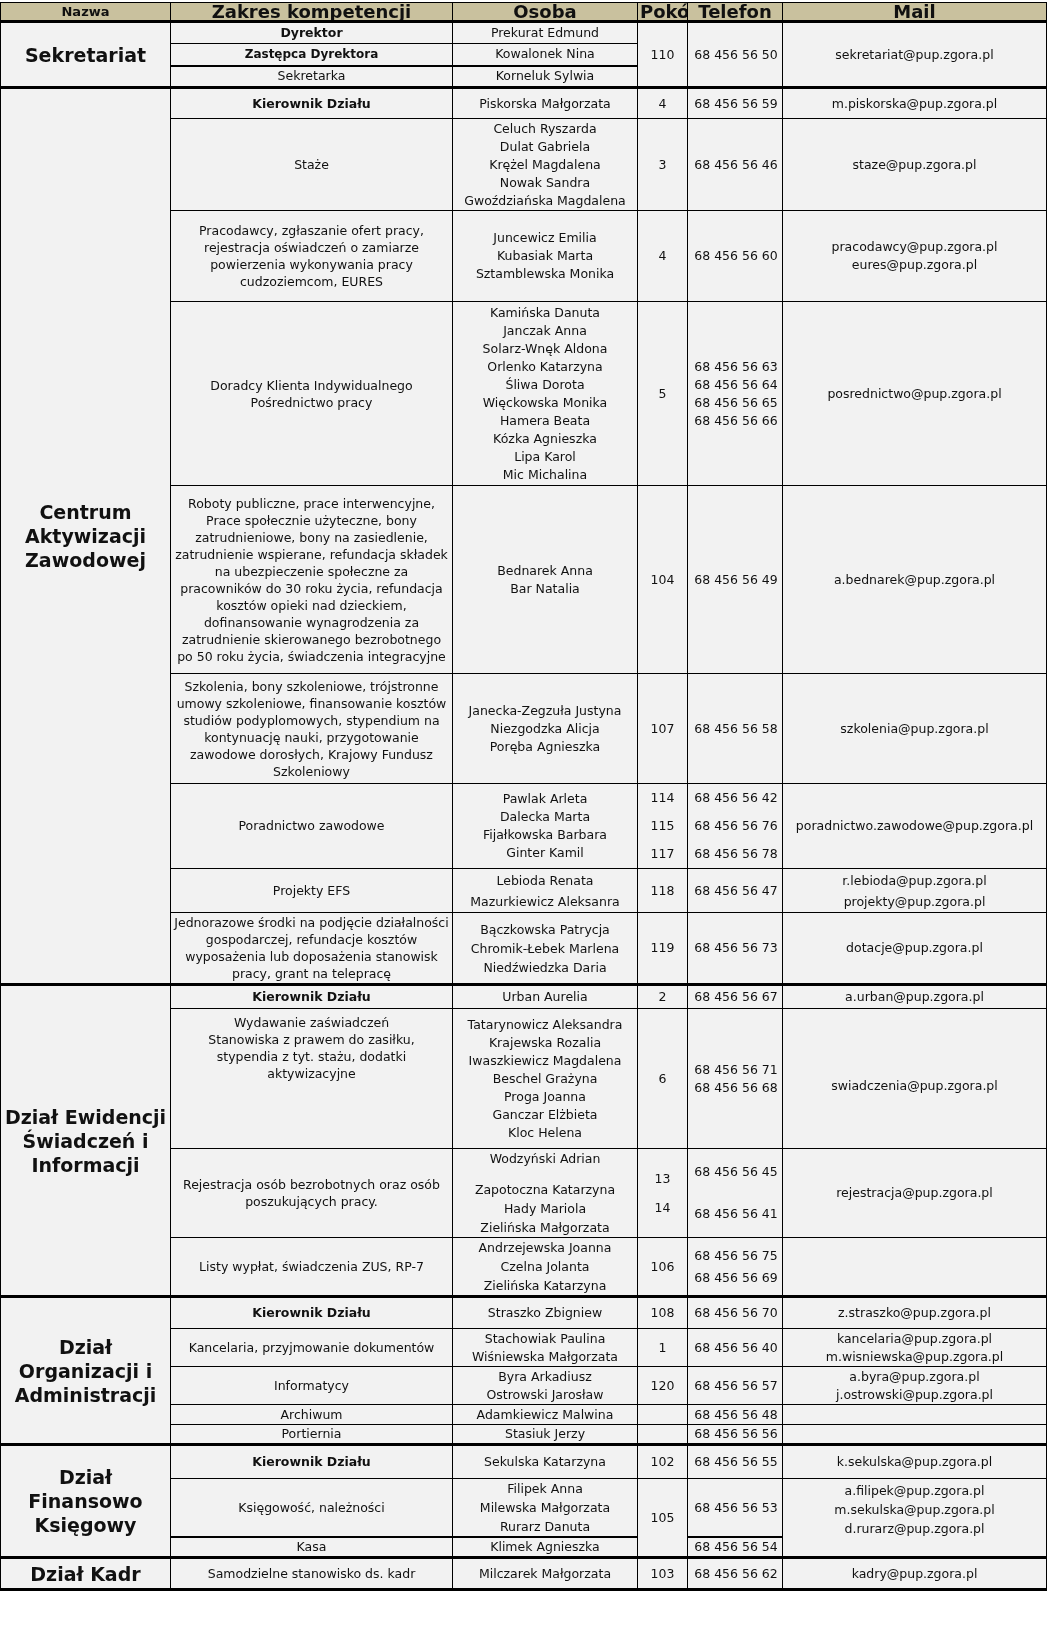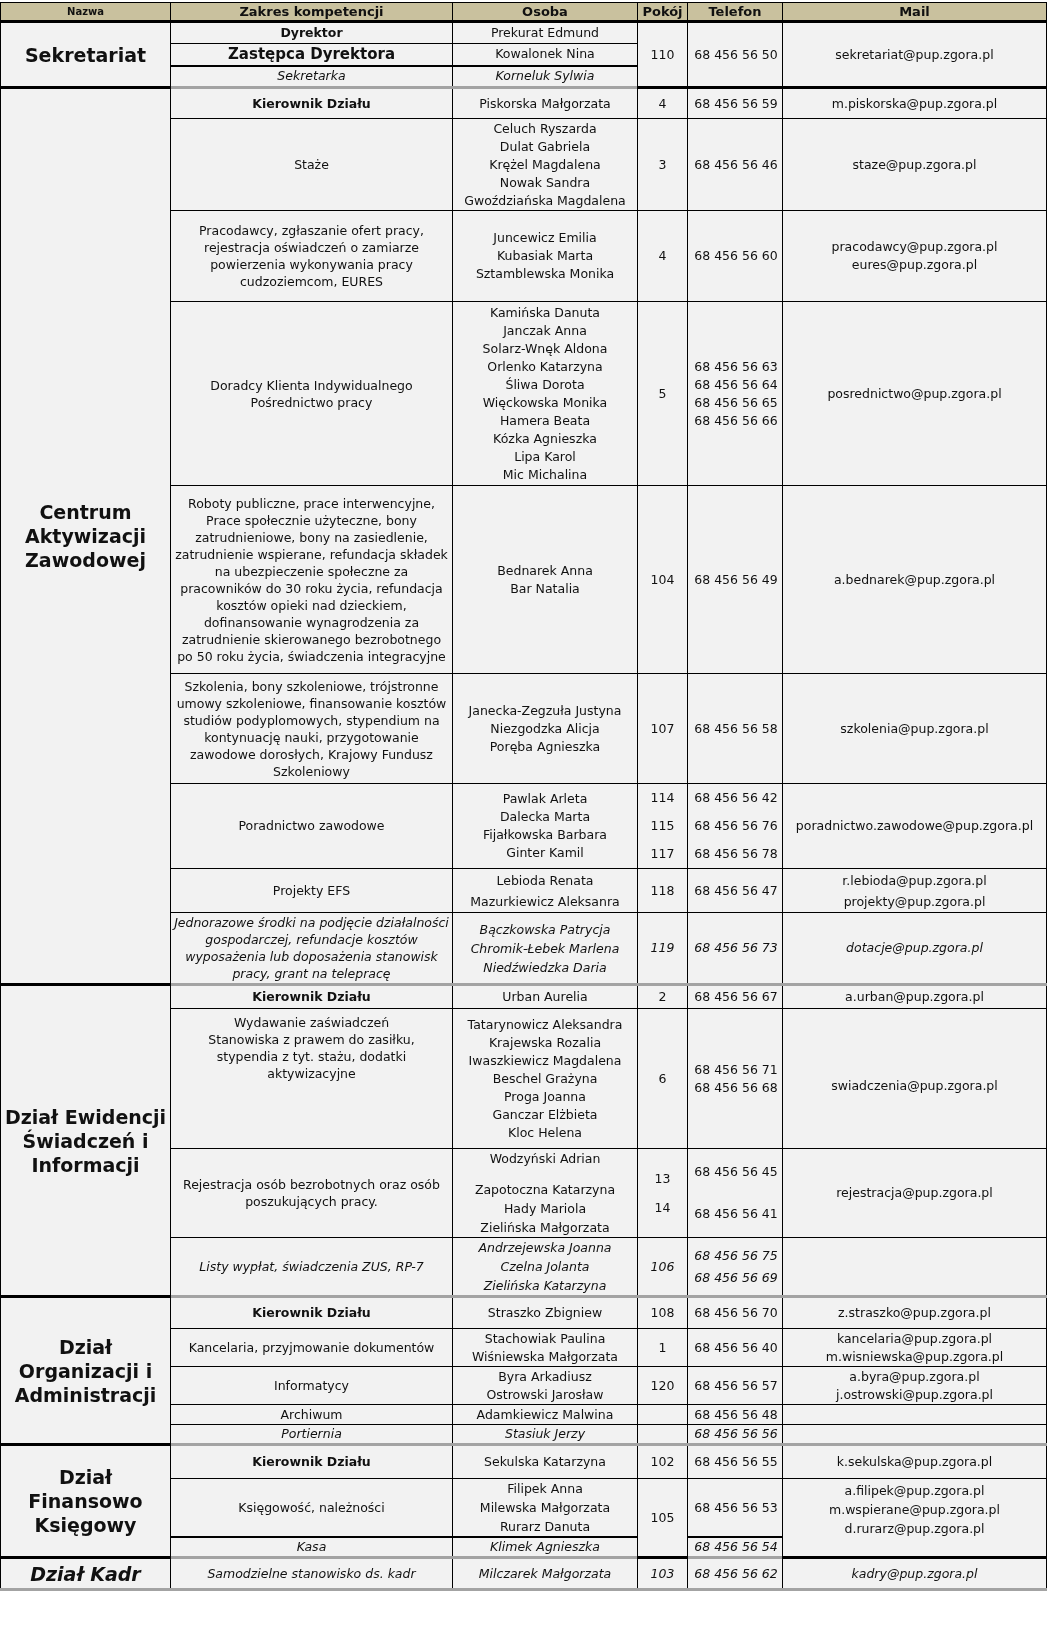--- a/index.html
+++ b/index.html
@@ -1,24 +1,24 @@
 <!DOCTYPE html>
 <html><head>
 <meta charset="utf-8">
 <style>
   html, body { margin:0; padding:0; background:#ffffff; }
   body { width:1056px; height:1633px; overflow:hidden; font-family:"DejaVu Sans", sans-serif; }
   table { border-collapse:collapse; table-layout:fixed; width:1046px; margin:2px 0 0 0; background:#f2f2f2; }
   td, th { border:1px solid #000; text-align:center; vertical-align:middle; padding:0 2px; font-size:12.5px; color:#111; line-height:18px; overflow:hidden; white-space:nowrap; }
-  th { background:#c9c19e; font-weight:bold; font-size:13px; height:17px; line-height:16px; border:1px solid #000; border-bottom:3px solid #000; }
-  th.nazwa { font-size:10px; }
+  th { background:#c9c19e; font-weight:bold; font-size:18px; height:17px; line-height:16px; border:1px solid #000; border-bottom:3px solid #000; }
+  th.nazwa { font-size:13px; }
   .sect { font-weight:bold; font-size:19px; line-height:24px; white-space:normal; border-bottom:3px solid #000; }
-  .sect-end td { border-bottom:3px solid #a3a3a3;font-style:italic; }
+  .sect-end td { border-bottom:3px solid #000000; }
   .bold { font-weight:bold; }
-  .small { font-size:15px; }
+  .small { font-size:12px; }
   .wrap { white-space:normal; line-height:17px; }
   .tel { text-align:center; padding-left:4px; }
   .ln { display:block; }
   col.c1 { width:170px; } col.c2 { width:282px; } col.c3 { width:185px; } col.c4 { width:50px; } col.c5 { width:95px; } col.c6 { width:264px; }
 </style>
 </head>
 <body>
 
 <table>
   <colgroup>
@@ -305,21 +305,21 @@
       <td style="border-bottom:2px solid #000">Księgowość, należności</td>
       <td style="line-height:19px;border-bottom:2px solid #000">
         <span class="ln">Filipek Anna</span>
         <span class="ln">Milewska Małgorzata</span>
         <span class="ln">Rurarz Danuta</span>
       </td>
       <td rowspan="2" style="border-bottom:3px solid #000">105</td>
       <td class="tel" style="border-bottom:2px solid #000">68 456 56 53</td>
       <td rowspan="2" style="vertical-align:top;padding-top:2px;line-height:19px;border-bottom:3px solid #000">
         <span class="ln">a.filipek@pup.zgora.pl</span>
-        <span class="ln">m.wspierane@pup.zgora.pl</span>
+        <span class="ln">m.sekulska@pup.zgora.pl</span>
         <span class="ln">d.rurarz@pup.zgora.pl</span>
       </td>
     </tr>
     <tr class="sect-end" style="height:18px">
       <td>Kasa</td>
       <td>Klimek Agnieszka</td>
       <td class="tel">68 456 56 54</td>
     </tr>
 
     <tr class="sect-end" style="height:32px">

